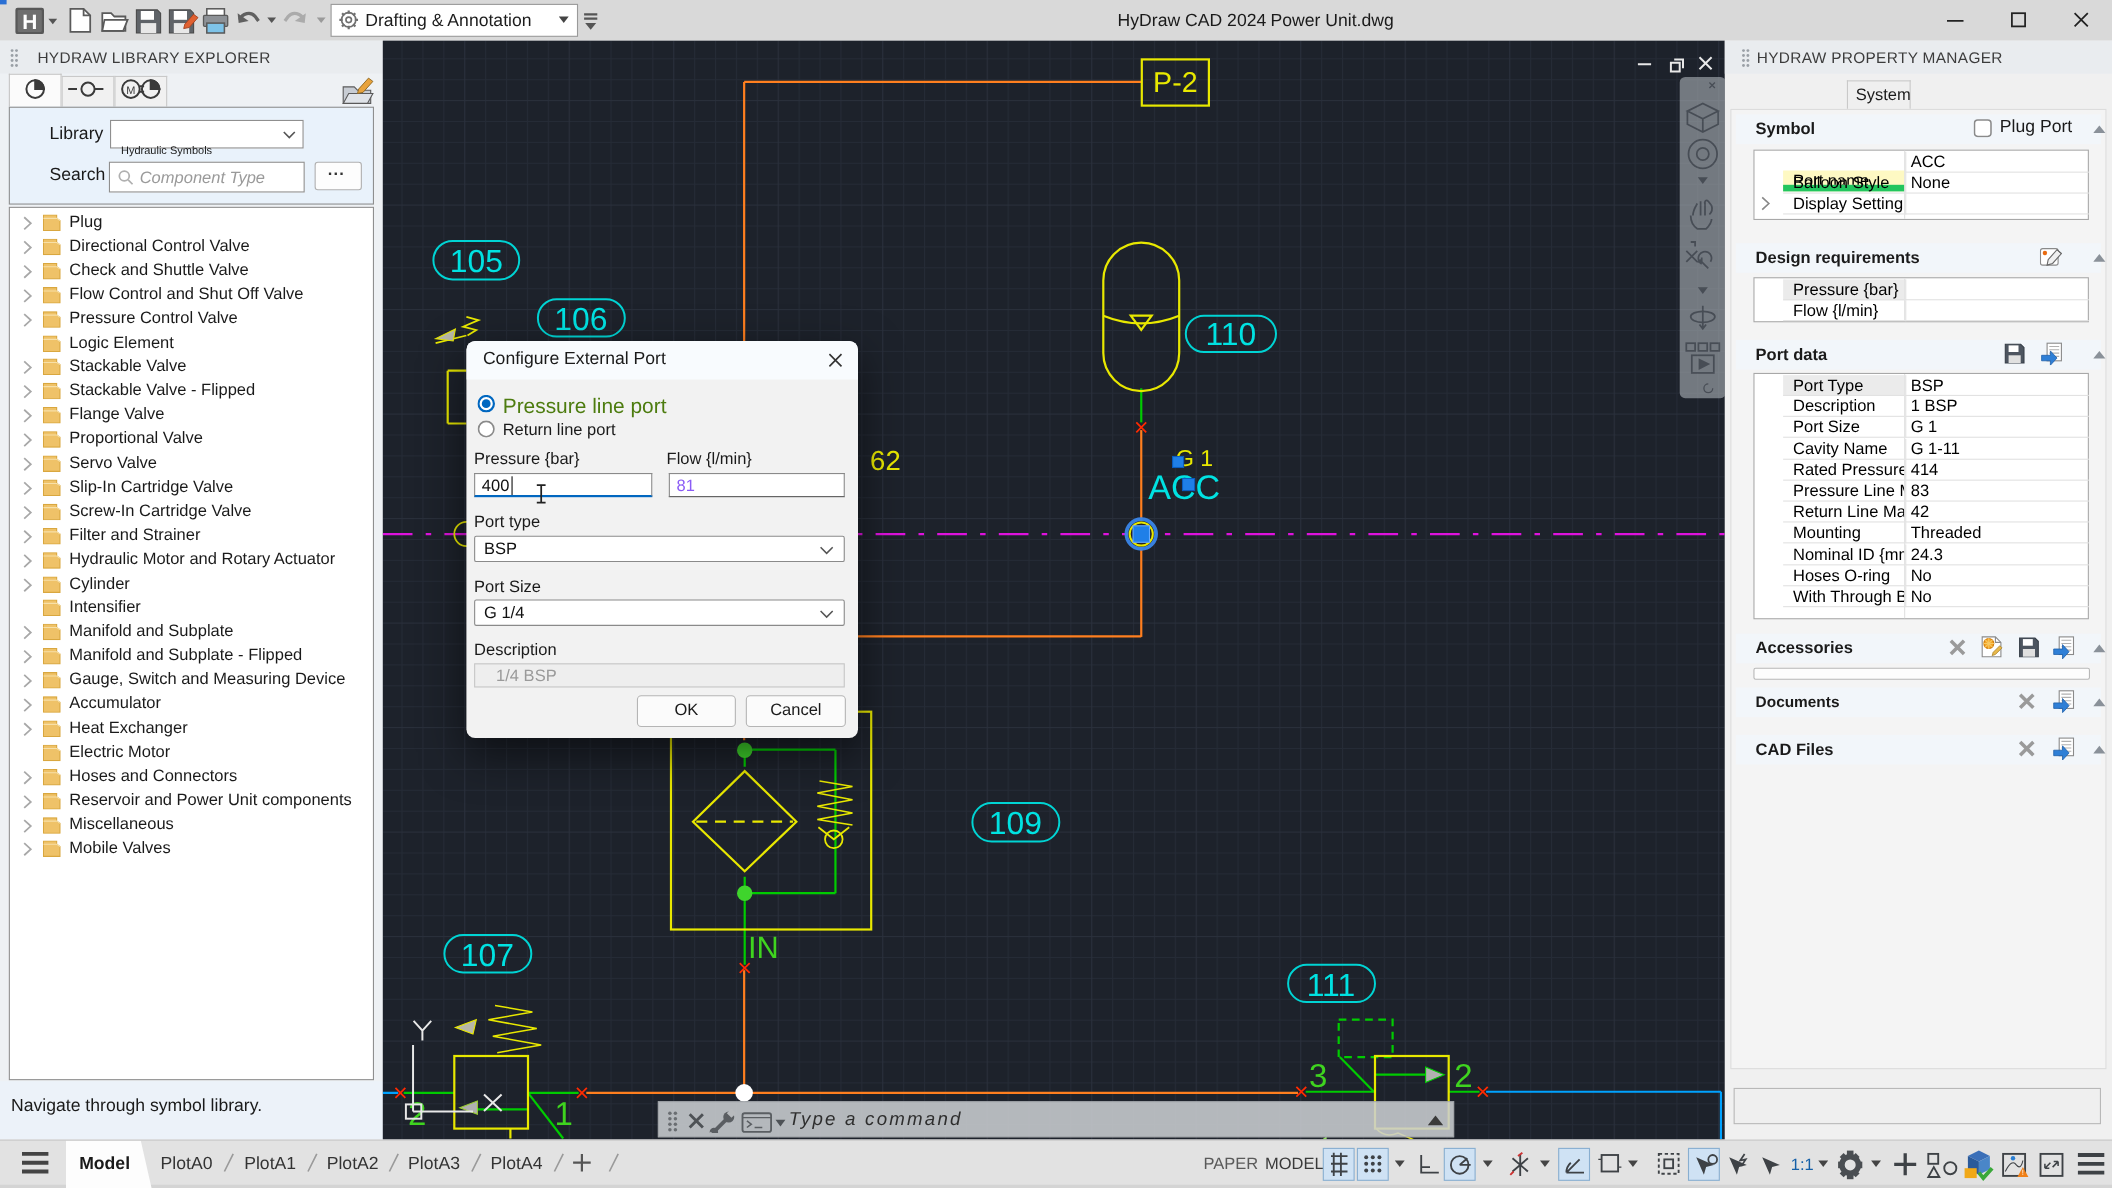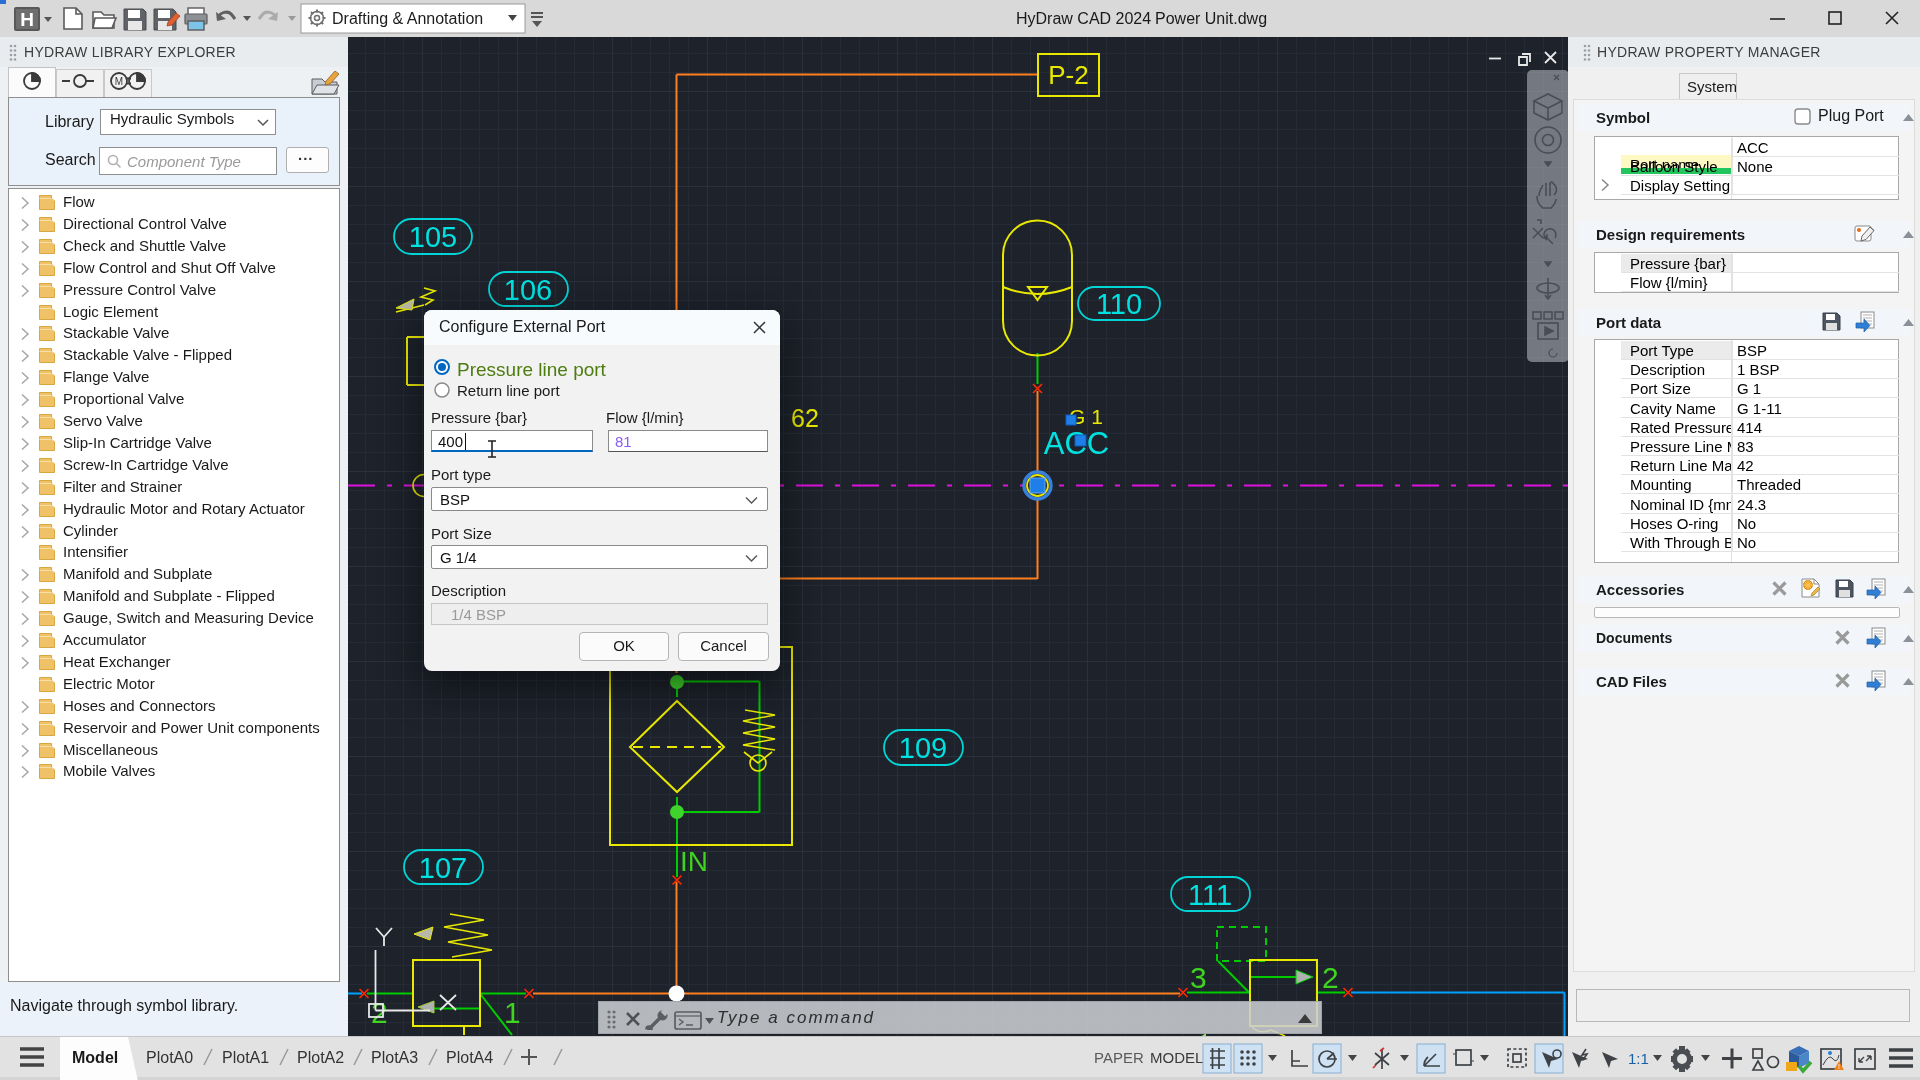--- a/index.html
+++ b/index.html
@@ -82,21 +82,21 @@
           <circle cx="2" cy="2" r="1.3"></circle>
           <circle cx="6" cy="2" r="1.3"></circle>
           <circle cx="2" cy="6.5" r="1.3"></circle>
           <circle cx="6" cy="6.5" r="1.3"></circle>
           <circle cx="2" cy="11" r="1.3"></circle>
           <circle cx="6" cy="11" r="1.3"></circle>
           <circle cx="2" cy="15.5" r="1.3"></circle>
           <circle cx="6" cy="15.5" r="1.3"></circle>
         </g>
       </svg>
-    <div class="abs ptitle" style="left:24px;top:7px">HYDRAW LIBRARY EXPLORER</div>
+    <div class="abs ptitle" style="left:34px;top:7px">HYDRAW LIBRARY EXPLORER</div>
   </div>
 
   <div class="abs" style="left:0;top:30px;width:348px;height:30px;background:#eef1f4;">
     <div class="abs" style="left:8px;top:0px;width:48px;height:30px;background:#fbfbfb;border:1px solid #c4c4c4;border-bottom:none;"></div>
     <div class="abs" style="left:56px;top:2px;width:48px;height:28px;background:#f1f1f1;border:1px solid #c9c9c9;border-bottom:none;"></div>
     <div class="abs" style="left:104px;top:2px;width:48px;height:28px;background:#f1f1f1;border:1px solid #c9c9c9;border-bottom:none;"></div>
     <svg class="abs" style="left:0;top:0" width="348" height="30">
       <g fill="none" stroke="#3a3a3a" stroke-width="1.8">
         <circle cx="32" cy="14" r="8"></circle>
           <path d="M32 6 a8 8 0 0 1 8 8 l-8 0 z" fill="#3a3a3a"></path>
@@ -113,21 +113,21 @@
         <path d="M312 12 h10 l3 3 h12 v12 h-25 z" fill="#c8cdd4" stroke="#5a5a5a"></path>
         <path d="M312 27 l5 -9 h22 l-5 9 z" fill="#dfe3e8" stroke="#5a5a5a"></path>
         <path d="M326 14 l9 -10 l4 3 l-9 10 l-5 1 z" fill="#e8a33d" stroke="#8a6420" stroke-width=".8"></path>
       </g>
     </svg>
   </div>
 
   <div class="abs" style="left:8px;top:60px;width:332px;height:89px;background:#e9f2fb;border:1px solid #8f8f8f;">
     <div class="abs" style="left:36px;top:15px;font-size:16px;color:#1a1a1a;">Library</div>
     <div class="abs" style="left:91px;top:11px;width:176px;height:26px;background:#fff;border:1px solid #8f8f8f;">
-      <div class="abs" style="left:9px;top:0;font-size:15px;color:#1a1a1a;">Hydraulic Symbols</div>
+      <div class="abs" style="left:9px;top:22px;font-size:10px;color:#1a1a1a;">Hydraulic Symbols</div>
       <svg class="abs" style="right:6px;top:9px" width="12" height="8">
           <path d="M1 1 l5 5 l5 -5" fill="none" stroke="#555" stroke-width="1.5"></path>
         </svg>
     </div>
     <div class="abs" style="left:36px;top:53px;font-size:16px;color:#1a1a1a;">Search</div>
     <div class="abs" style="left:90px;top:49px;width:178px;height:28px;background:#fff;border:1px solid #8f8f8f;">
       <svg class="abs" style="left:7px;top:6px" width="15" height="15">
           <circle cx="6" cy="6" r="4.5" fill="none" stroke="#b0b0b0" stroke-width="1.6"></circle>
           <path d="M9.5 9.5 l4 4" stroke="#b0b0b0" stroke-width="1.6"></path>
         </svg>
@@ -140,21 +140,21 @@
 
   <div class="abs" style="left:8px;top:151px;width:332px;height:794px;background:#fff;border:1px solid #8f8f8f;overflow:hidden;" id="tree">
 <div class="abs trow" style="top:3.0px">
         <svg class="abs" style="left:11px;top:4px" width="10" height="14">
           <path d="M2 1.5 l6 5.5 l-6 5.5" fill="none" stroke="#a8a8a8" stroke-width="1.6"></path>
         </svg>
         <svg class="abs" style="left:30px;top:3px" width="17" height="15">
           <path d="M0.5 0.5 h12 v3 l3 2 v9 h-15 z" fill="#efc268" stroke="#d9a73f" stroke-width="1"></path>
           <path d="M0.5 3.5 h12 l3 2" fill="none" stroke="#f7e0a8" stroke-width="1"></path>
         </svg>
-        <span class="abs" style="left:54px;top:1px">Flow</span>
+        <span class="abs" style="left:54px;top:1px">Plug</span>
       </div>
 <div class="abs trow" style="top:24.9px">
         <svg class="abs" style="left:11px;top:4px" width="10" height="14">
           <path d="M2 1.5 l6 5.5 l-6 5.5" fill="none" stroke="#a8a8a8" stroke-width="1.6"></path>
         </svg>
         <svg class="abs" style="left:30px;top:3px" width="17" height="15">
           <path d="M0.5 0.5 h12 v3 l3 2 v9 h-15 z" fill="#efc268" stroke="#d9a73f" stroke-width="1"></path>
           <path d="M0.5 3.5 h12 l3 2" fill="none" stroke="#f7e0a8" stroke-width="1"></path>
         </svg>
         <span class="abs" style="left:54px;top:1px">Directional Control Valve</span>

